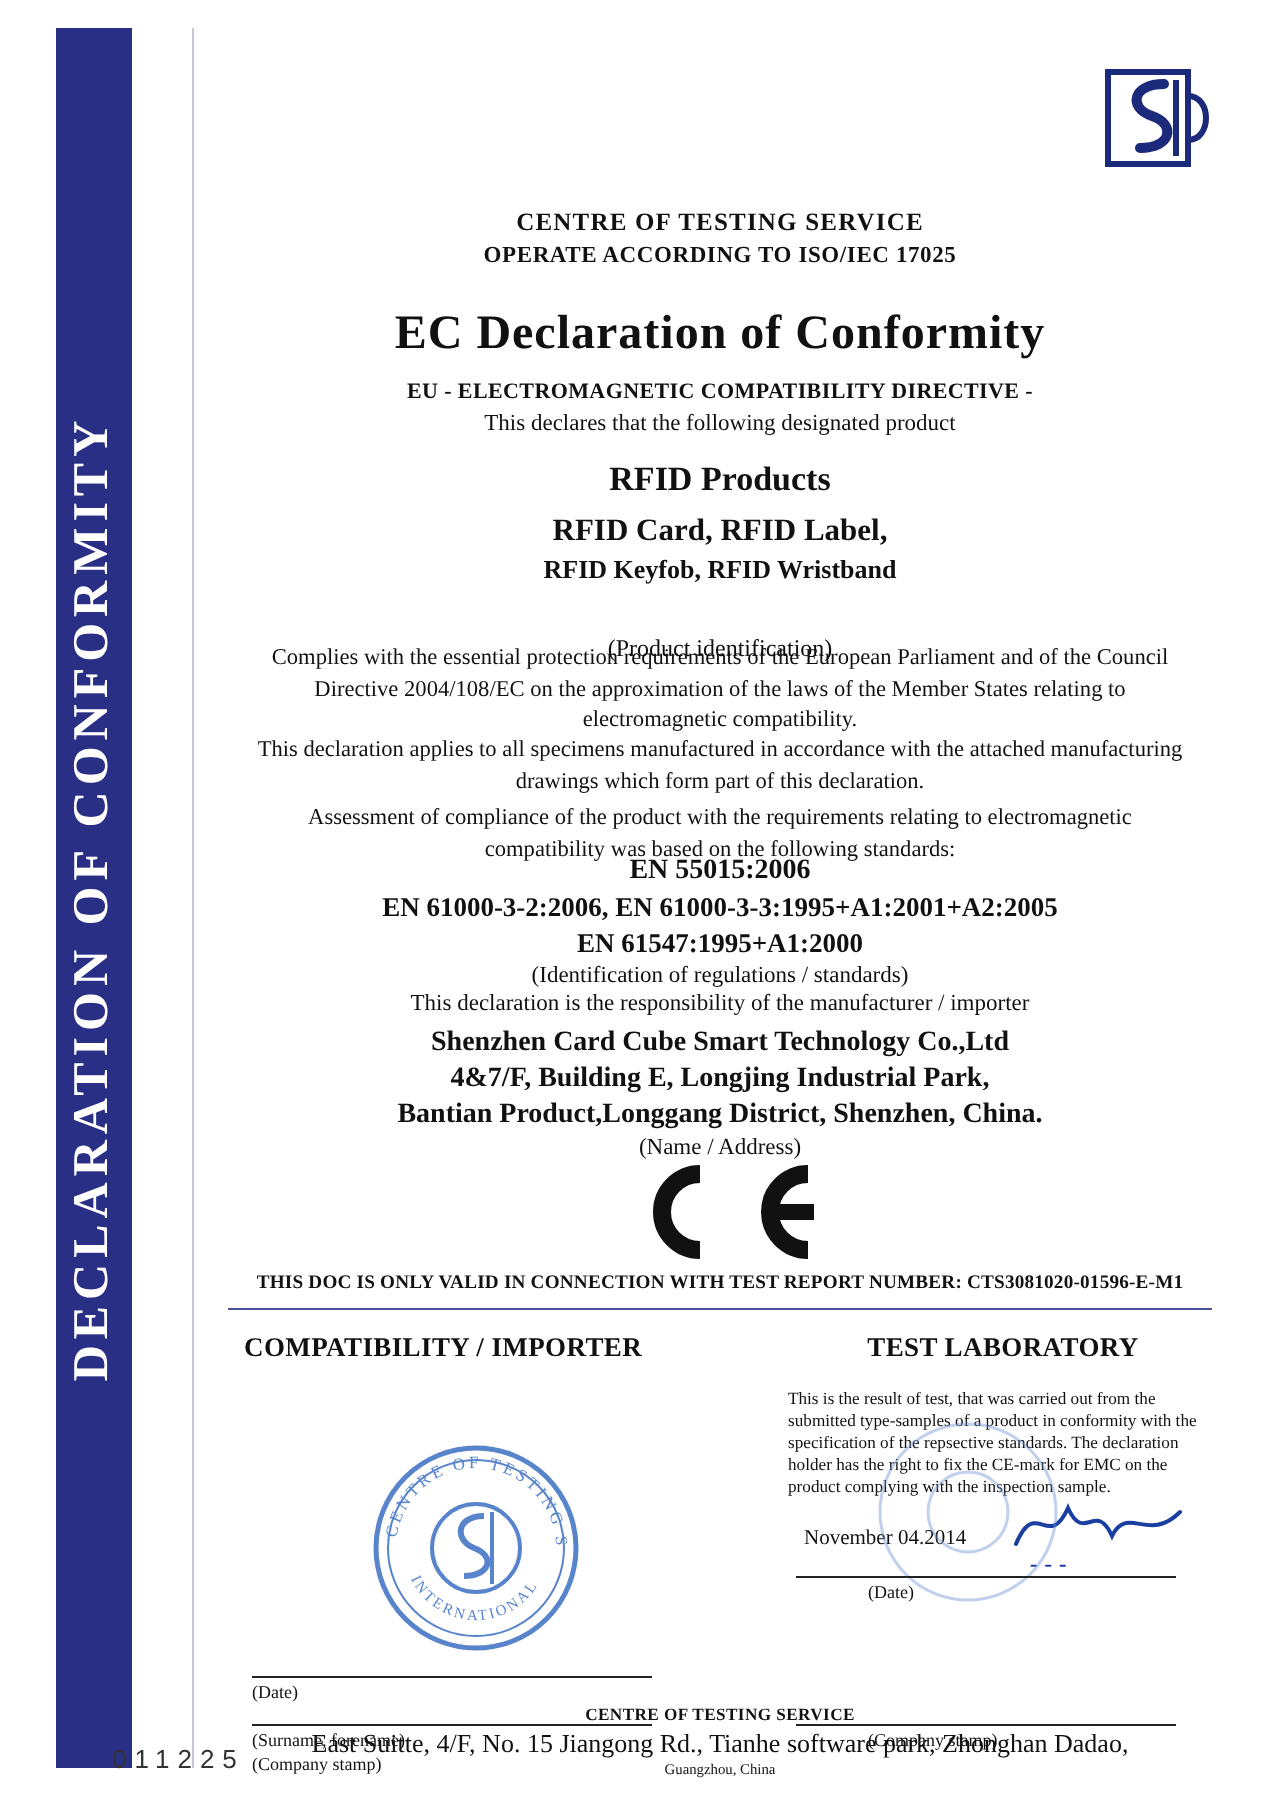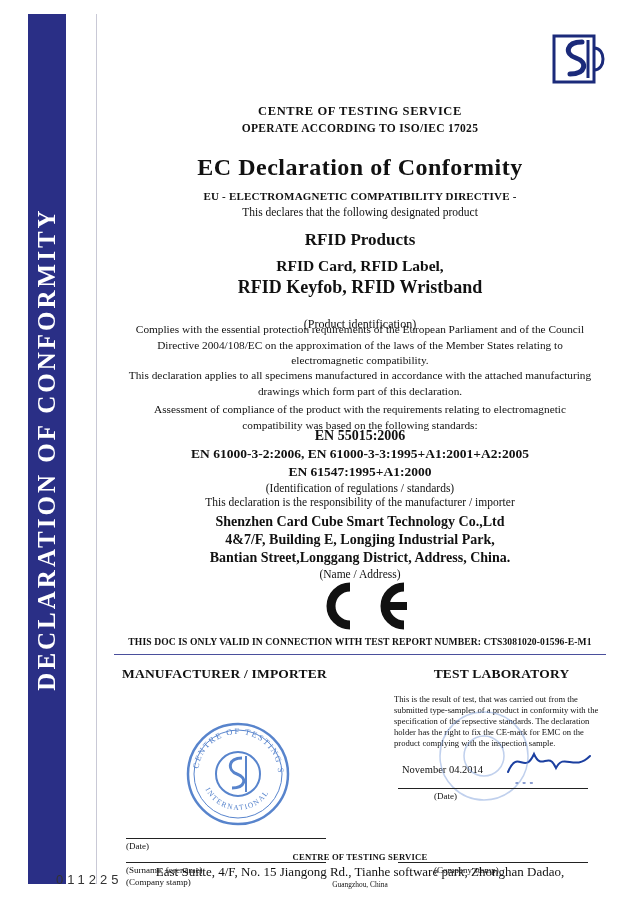--- a/index.html
+++ b/index.html
@@ -68,21 +68,21 @@
   .title{
     top:140px;
     font-size:24px;font-weight:bold;letter-spacing:.5px;
   }
 
   .subtitle{ top:176px; font-size:11px; font-weight:bold; letter-spacing:.2px;}
   .declares{ top:192px; font-size:11.5px;}
 
   .prodname{ top:216px; font-size:17px; font-weight:bold;}
   .prodline1{ top:243px; font-size:15.5px; font-weight:bold;}
-  .prodline2{ top:263px; font-size:18px; font-weight:bold;}
+  .prodline2{ top:263px; font-size:13px; font-weight:bold;}
   .prodid{ top:303px; font-size:12px;}
 
   .para{ font-size:11.3px; line-height:15.5px;}
   .p1{ top:308px; left:30px; right:30px;}
   .p2{ top:354px; left:14px; right:14px;}
   .p3{ top:388px; left:20px; right:20px;}
 
   .std1{ top:414px; font-size:14px;font-weight:bold;}
   .std2{ top:432px; font-size:13.5px;font-weight:bold;}
   .std3{ top:450px; font-size:13.5px;font-weight:bold;}
@@ -207,39 +207,39 @@
     <div class="hdr para p2 h-center">This declaration applies to all specimens manufactured in accordance with the attached manufacturing drawings which form part of this declaration.</div>
 
     <div class="hdr std1 h-center">EN 55015:2006</div>
     <div class="hdr std2 h-center">EN 61000-3-2:2006, EN 61000-3-3:1995+A1:2001+A2:2005</div>
     <div class="hdr std3 h-center">EN 61547:1995+A1:2000</div>
     <div class="hdr stdid h-center">(Identification of regulations / standards)</div>
     <div class="hdr addr1 h-center">Shenzhen Card Cube Smart Technology Co.,Ltd</div>
 
     <div class="hdr respons h-center">This declaration is the responsibility of the manufacturer / importer</div>
     <div class="hdr addr2 h-center">4&amp;7/F, Building E, Longjing Industrial Park,</div>
-    <div class="hdr addr3 h-center">Bantian Street,Longgang District, Address, China.</div>
+    <div class="hdr addr3 h-center">Bantian Product,Longgang District, Shenzhen, China.</div>
     <div class="hdr nameaddr h-center">(Name / Address)</div>
 
     <div class="ce">
       <svg width="108" height="50" viewBox="0 0 108 50">
         <path d="M44 6 A19 19 0 1 0 44 44" fill="none" stroke="#111" stroke-width="9"></path>
         <path d="M98 6 A19 19 0 1 0 98 44" fill="none" stroke="#111" stroke-width="9"></path>
         <rect x="79" y="21" width="22" height="8" fill="#111"></rect>
       </svg>
     </div>
 
     <div class="hdr docvalid h-center">THIS DOC IS ONLY VALID IN CONNECTION WITH TEST REPORT NUMBER: CTS3081020-01596-E-M1</div>
 
     <div class="hr"></div>
 
     <div class="cols">
 
       <div class="col-left">
-        <div class="colhead">MANUFACTURER / IMPORTER</div>
+        <div class="colhead">COMPATIBILITY / IMPORTER</div>
 
         <div class="stamp">
           <svg width="112" height="112" viewBox="0 0 112 112">
             <circle cx="56" cy="56" r="50" fill="none" stroke="#3b6fc4" stroke-width="2.5"></circle>
             <circle cx="56" cy="56" r="44" fill="none" stroke="#3b6fc4" stroke-width="1"></circle>
             <circle cx="56" cy="56" r="22" fill="none" stroke="#3b6fc4" stroke-width="2"></circle>
             <path d="M60 40 C46 40, 45 52, 55 56 C66 60, 63 70, 50 70" fill="none" stroke="#3b6fc4" stroke-width="3"></path>
             <path d="M64 38 L64 74" stroke="#3b6fc4" stroke-width="2"></path>
             <path id="arcTop" d="M 16 56 A 40 40 0 0 1 96 56" fill="none"></path>
             <path id="arcBot" d="M 20 56 A 36 36 0 0 0 92 56" fill="none"></path>

